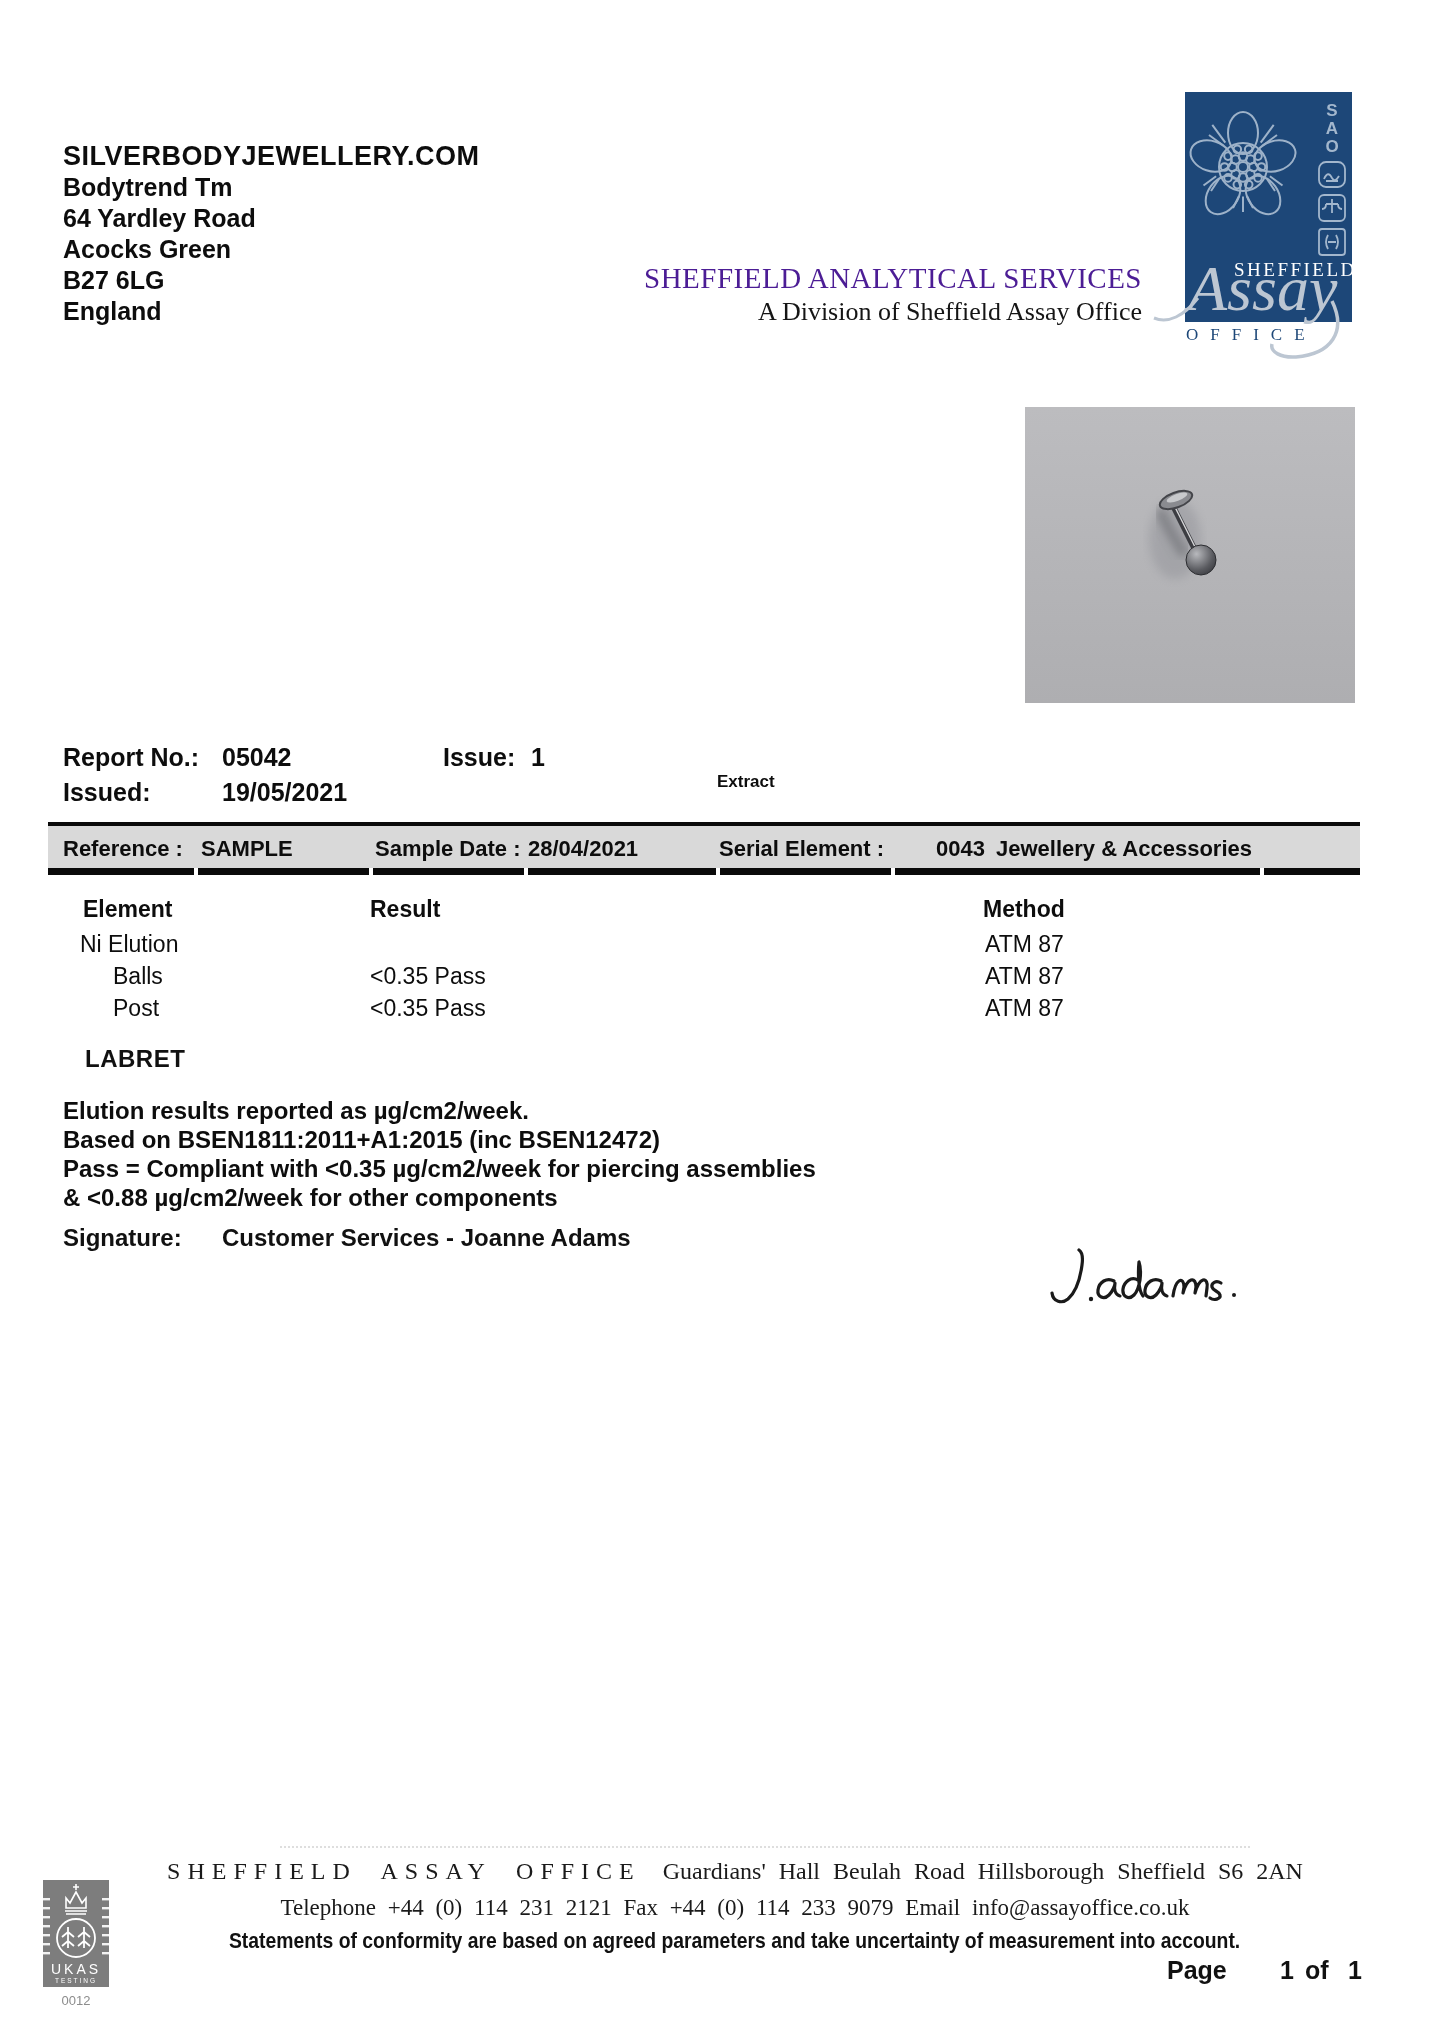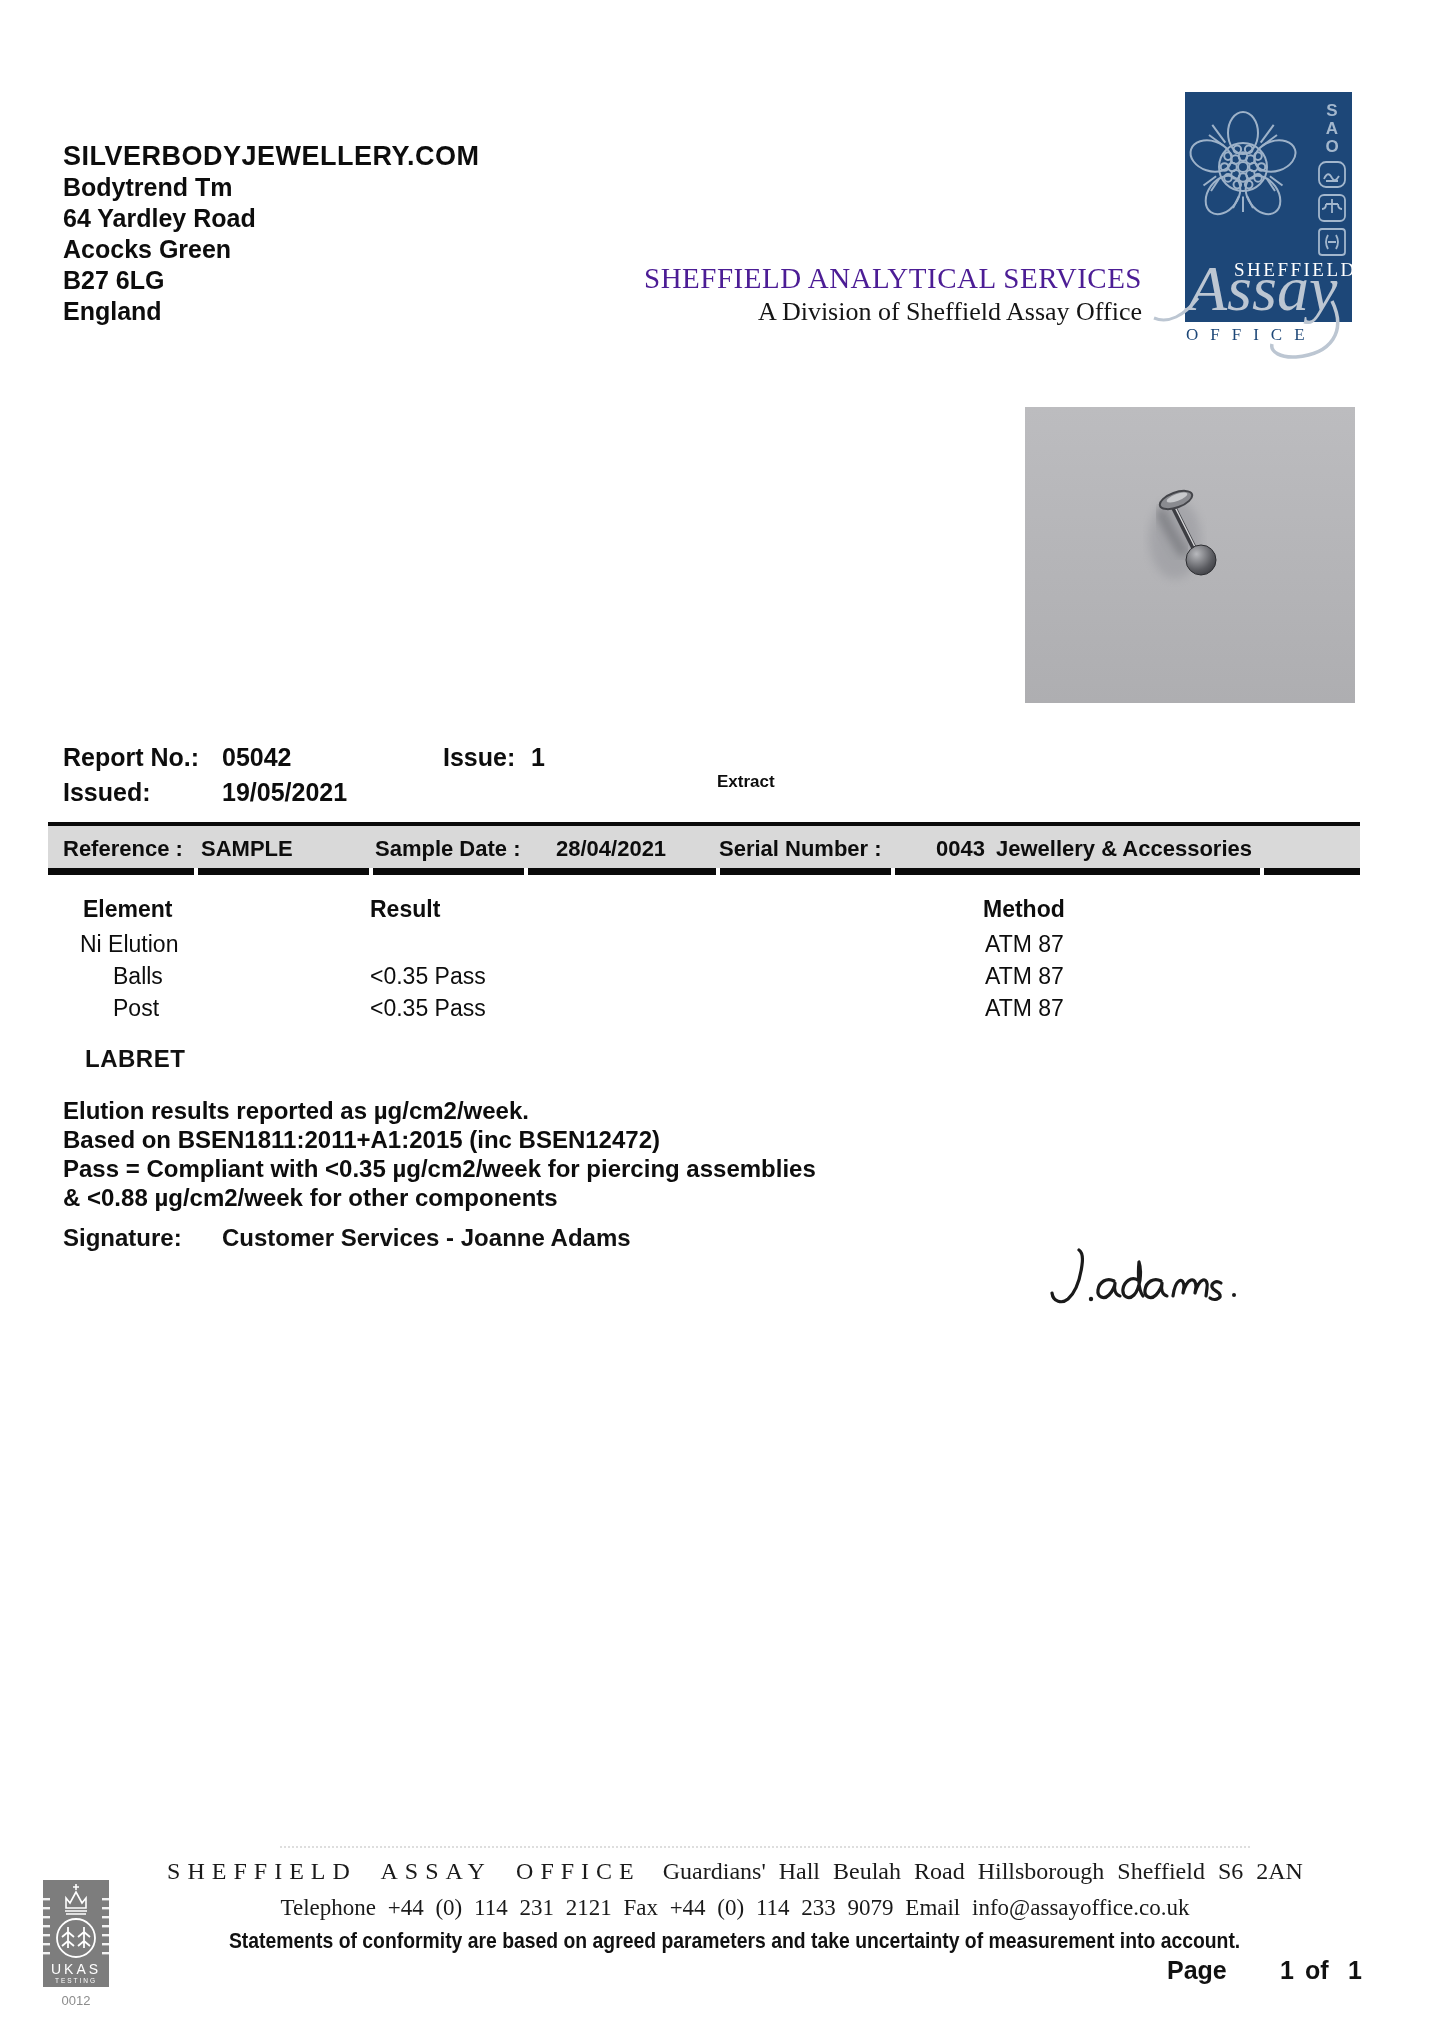--- a/index.html
+++ b/index.html
@@ -159,22 +159,22 @@
   <span class="abs rmeta" style="left:63px; top:778px;">Issued:</span>
   <span class="abs rmeta" style="left:222px; top:778px;">19/05/2021</span>
   <span class="abs rmeta extract" style="left:717px; top:772px;">Extract</span>
 
   <div class="abs refbar">
     <div class="refbar-top"></div>
     <div class="refbar-body">
       <span style="left:15px;">Reference :</span>
       <span style="left:153px;">SAMPLE</span>
       <span style="left:327px;">Sample Date :</span>
-      <span style="left:480px;margin-left:28px;">28/04/2021</span>
-      <span style="left:671px;">Serial Number :</span>
+      <span style="left:480px;">28/04/2021</span>
+      <span style="left:671px;">Serial Element :</span>
       <span style="left:888px;">0043</span>
       <span style="left:948px;">Jewellery &amp; Accessories</span>
     </div>
     <div class="refbar-bot">
       <i style="left:146px;"></i>
         <i style="left:321px;"></i>
         <i style="left:476px;"></i>
       <i style="left:668px;"></i>
         <i style="left:843px;"></i>
         <i style="left:1212px;"></i>

